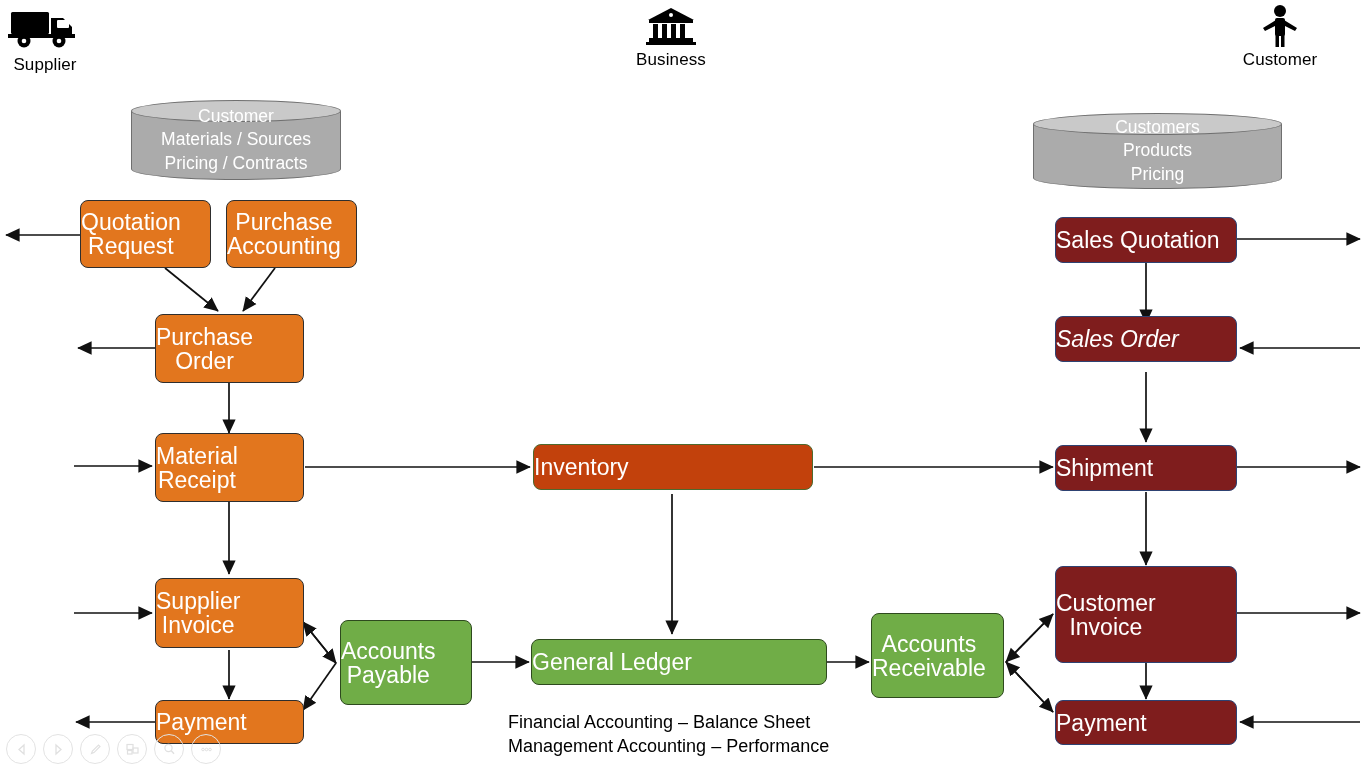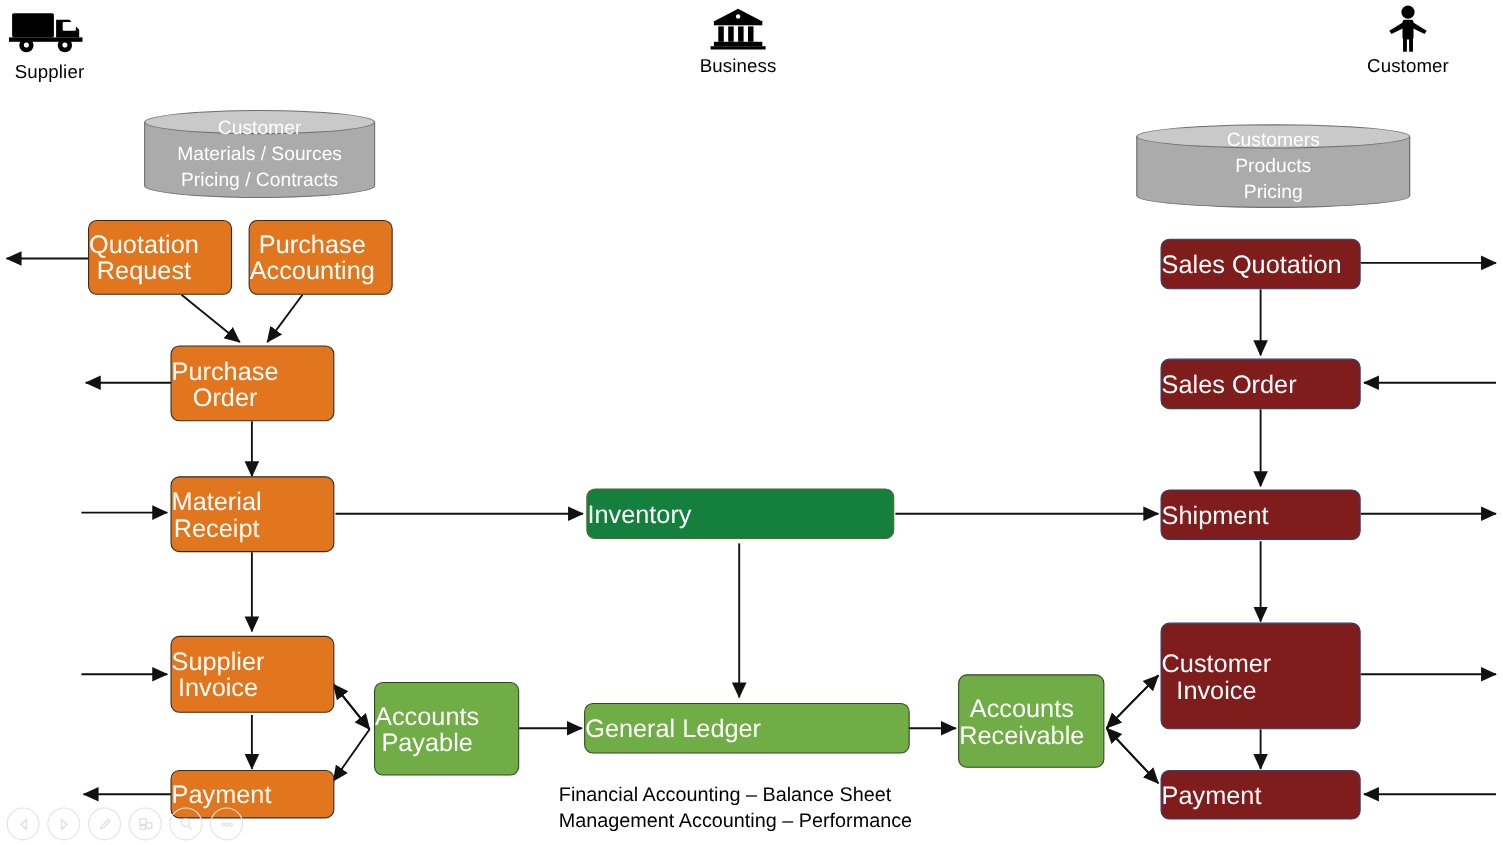--- a/index.html
+++ b/index.html
@@ -30,21 +30,21 @@
             line-height:23.5px;z-index:3;text-align:center;}
 
   
   .box{position:absolute;border-radius:8px;display:flex;align-items:center;
        text-align:center;color:#ffffff;
        font-size:23px;line-height:24px;box-sizing:border-box;z-index:4;}
   .box span{display:block;}
   .box.orange{background:#E2761E;border:1.3px solid #2e2e2e;}
   .box.blue  {background:#7f1d1d;border:1.3px solid #2e4272;}
   .box.green {background:#70AD47;border:1.3px solid #2e4a1e;}
-  .box.purple{background:#15803d;border:1.3px solid #4e6a2e;}
+  .box.purple{background:#c2410c;border:1.3px solid #4e6a2e;}
 
   
   .freetext{position:absolute;font-size:18px;line-height:24px;color:#000;
             white-space:pre-line;z-index:4;}
 
   
   #wires{position:absolute;left:0;top:0;width:1366px;height:768px;z-index:2;}
 
   
   #toolbar{position:absolute;left:6px;bottom:4px;display:flex;gap:7px;z-index:9;}
@@ -246,21 +246,21 @@
         <span style="display:block">Receivable</span>
       </span>
   </div>
 
   <div class="freetext" style="left:508px;top:710px;width:430px;"><span style="display:block">Financial Accounting – Balance Sheet</span><span style="display:block">Management Accounting – Performance</span></div>
 
   <div class="box blue" style="left:1055px;top:217px;width:182px;height:46px;">
     <span>Sales Quotation</span>
   </div>
 
-  <div class="box blue" style="left:1055px;top:326px;width:182px;height:46px;">
+  <div class="box blue" style="left:1055px;top:316px;width:182px;height:46px;font-style:italic;">
     <span>Sales Order</span>
   </div>
 
   <div class="box blue" style="left:1055px;top:445px;width:182px;height:46px;">
     <span>Shipment</span>
   </div>
 
   <div class="box blue" style="left:1055px;top:566px;width:182px;height:97px;">
     <span>
         <span style="display:block">Customer</span>

